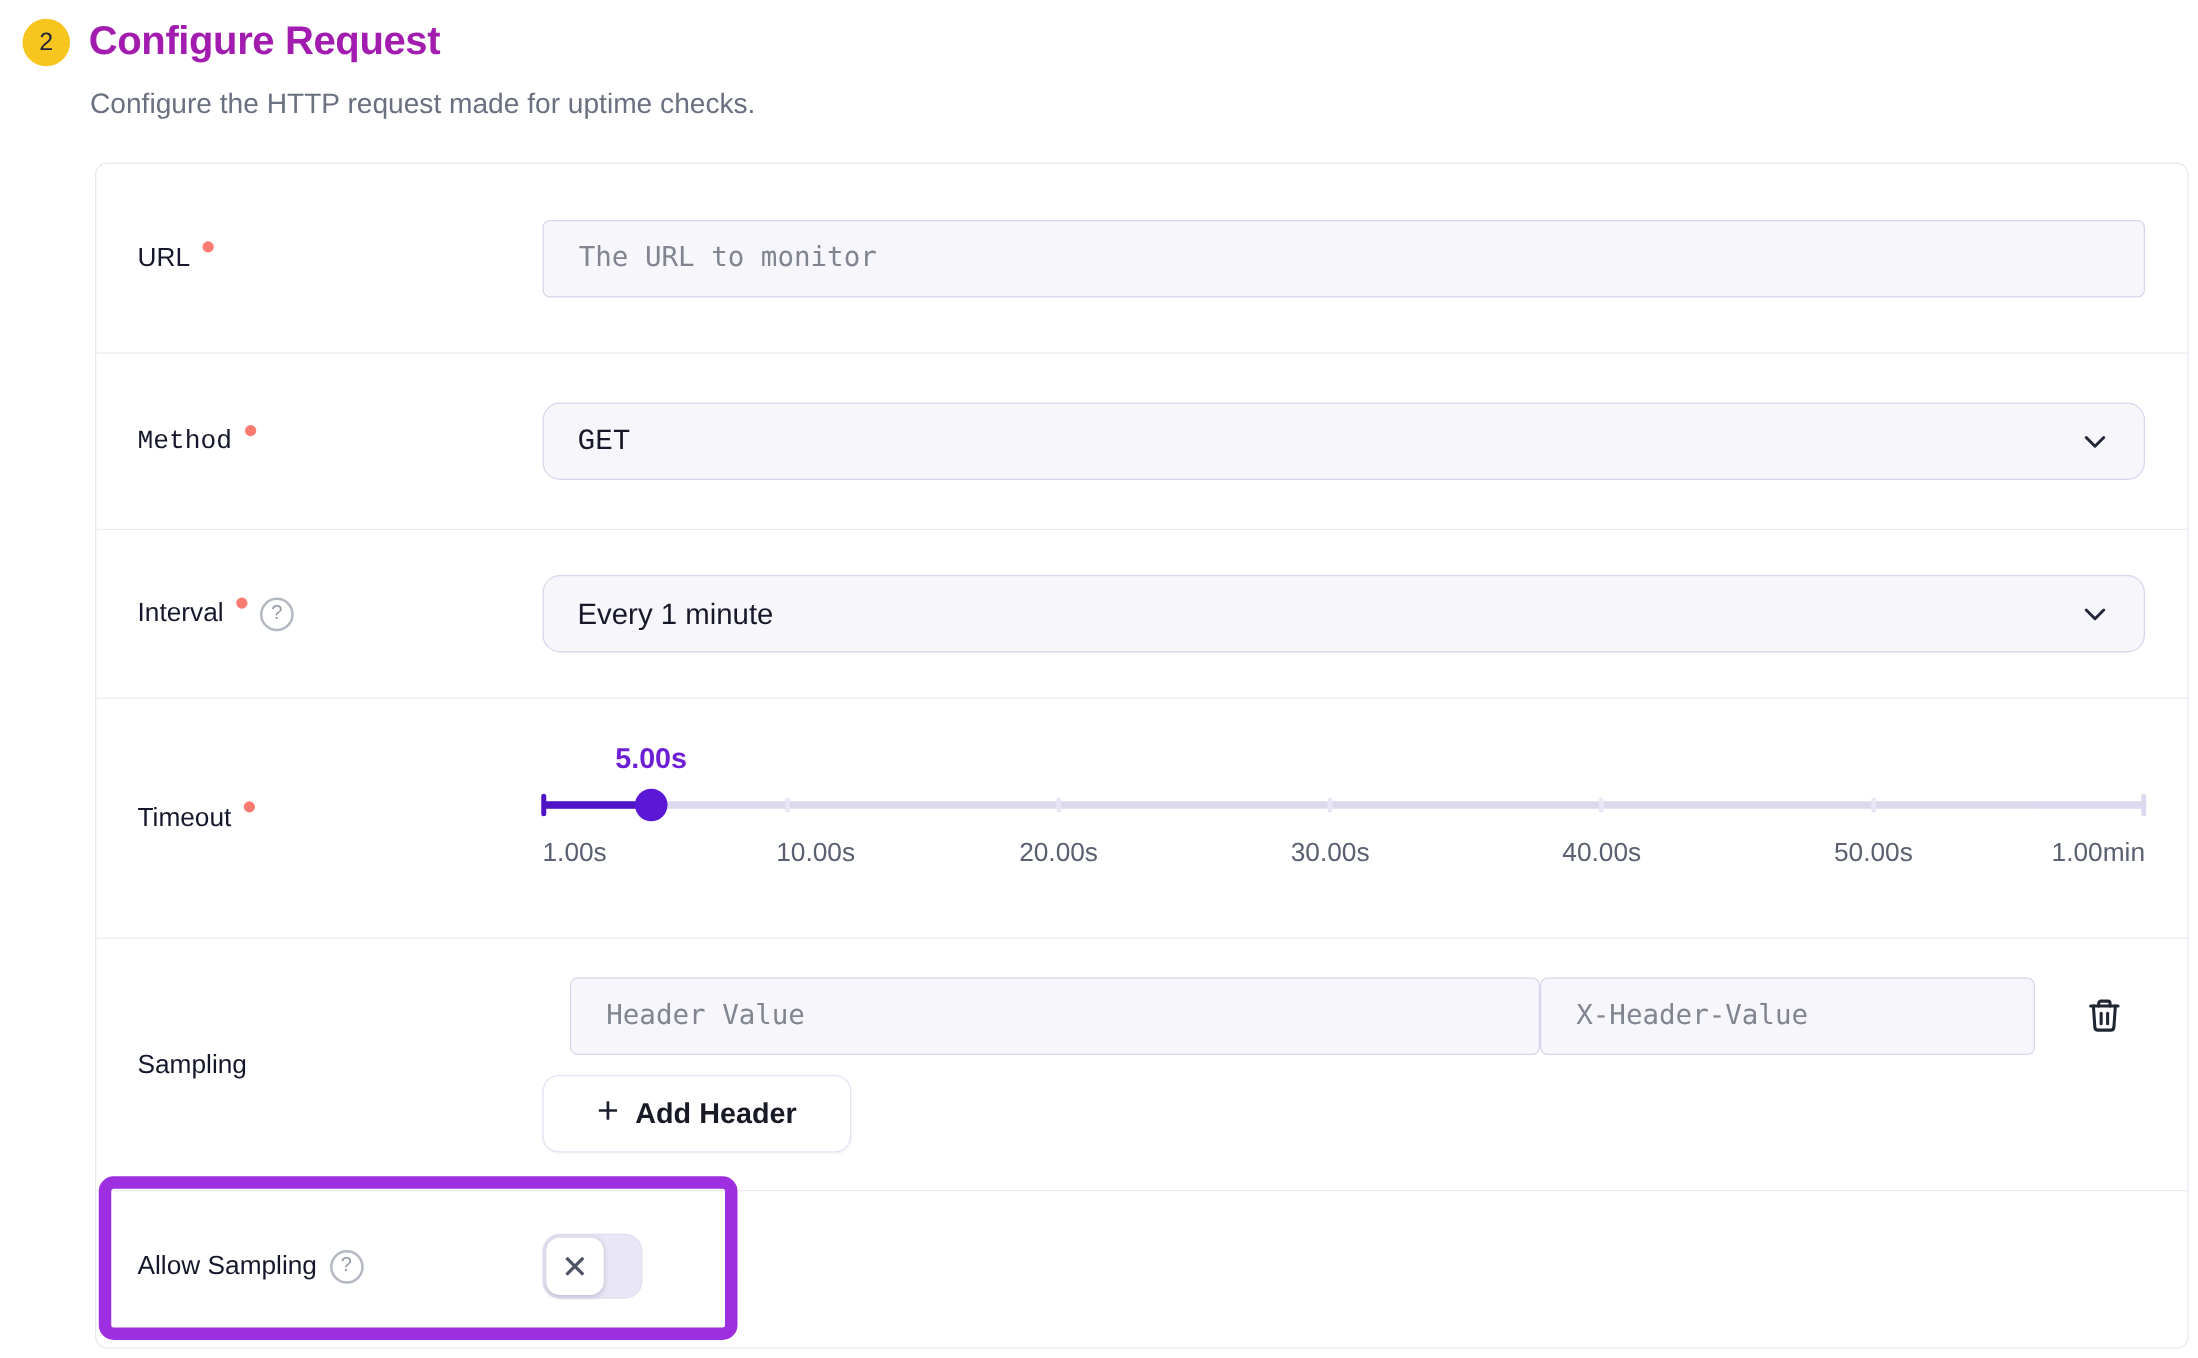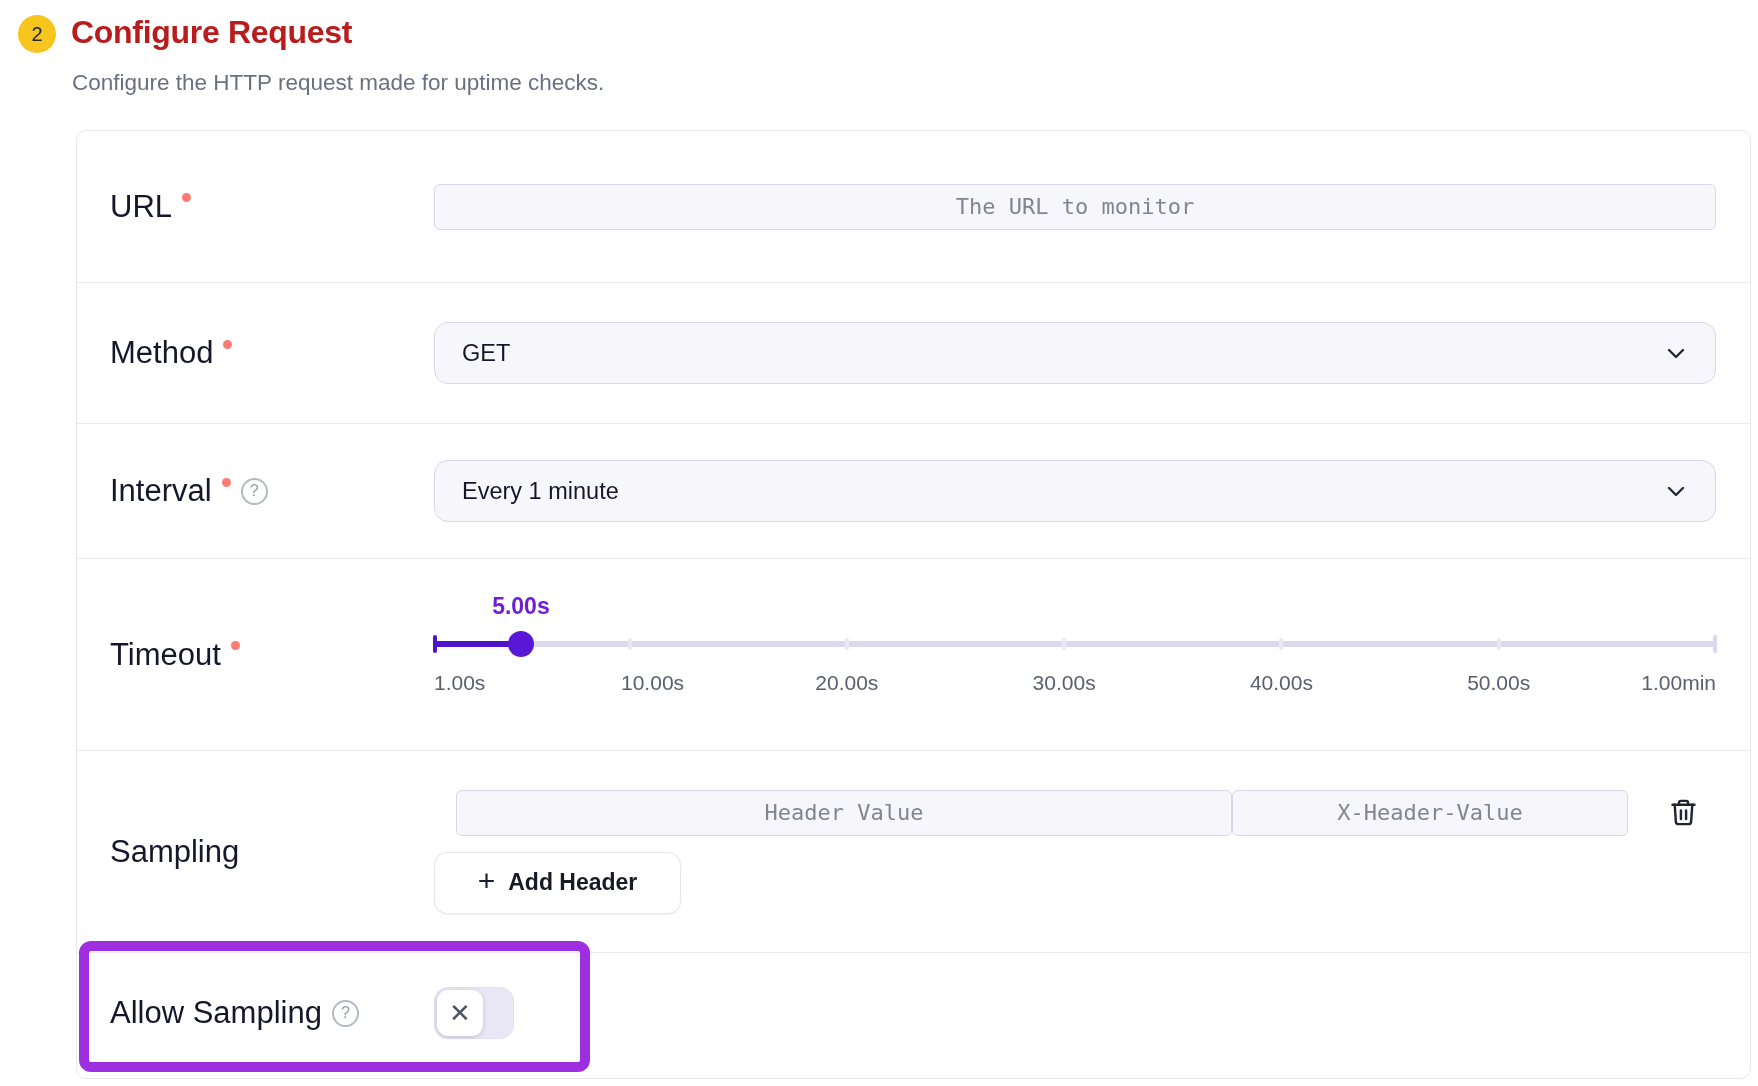--- a/index.html
+++ b/index.html
@@ -10,39 +10,39 @@
     --toggle-track:#e9e6f5;
   }
   *{margin:0;padding:0;box-sizing:border-box;}
   html,body{background:#fff;}
   .page{position:relative;width:1758px;height:1086px;background:#fff;overflow:hidden;
         font-family:"Liberation Sans",sans-serif;color:var(--text-dark);}
   
   .badge{position:absolute;left:18px;top:15px;width:38px;height:38px;border-radius:50%;
          background:var(--badge-yellow);display:flex;align-items:center;justify-content:center;
          font-size:20px;color:#222538;}
-  .title{position:absolute;left:71px;top:14px;font-size:32px;font-weight:700;letter-spacing:-.3px;color:#b91c1c;}
+  .title{position:absolute;left:71px;top:14px;font-size:32px;font-weight:700;letter-spacing:-.3px;color:#a21caf;}
   .subtitle{position:absolute;left:72px;top:70px;font-size:22.5px;color:var(--text-gray);}
   
   .panel{position:absolute;left:76px;top:130px;width:1675px;height:949px;
          border:1.5px solid var(--panel-border);border-radius:10px;background:#fff;}
   .row{display:flex;align-items:center;}
   .row + .row{border-top:1.5px solid var(--divider);}
-  .row-url{height:151px;} .row-method{height:141px;} .row-interval{height:135px;}
+  .row-url{height:151px;} .row-method{height:141px;font-family:Liberation Mono, monospace;} .row-interval{height:135px;}
   .row-timeout{height:192px;} .row-headers{height:202px;} .row-sampling{height:121px;}
   .label-col{width:357px;padding-left:33px;display:flex;align-items:center;flex-shrink:0;}
-  .label{font-size:31px;color:var(--text-dark);}
+  .label{font-size:21px;color:var(--text-dark);}
   .req-dot{width:9px;height:9px;border-radius:50%;background:var(--required-red);
            margin-left:10px;transform:translateY(-9px);}
   .help-icon{width:27px;height:27px;border:2px solid #b3b8c3;border-radius:50%;color:#959aa8;
              font-size:16px;display:flex;align-items:center;justify-content:center;margin-left:10px;flex-shrink:0;}
   .control-col{flex:1;margin-right:34px;position:relative;}
-  .text-input{width:100%;height:46px;background:var(--input-bg);border:1.5px solid var(--input-border);
+  .text-input{width:100%;height:62px;background:var(--input-bg);border:1.5px solid var(--input-border);
               border-radius:6px;padding:0 28px;font-size:22px;color:var(--text-dark);outline:none;
-              font-family:"DejaVu Sans Mono",monospace;text-align:center;}
+              font-family:"DejaVu Sans Mono",monospace;}
   .text-input::placeholder{color:var(--ph-gray);font-family:"DejaVu Sans Mono",monospace;}
   .select-box{width:100%;height:62px;background:var(--input-bg);border:1.5px solid var(--input-border);
               border-radius:14px;display:flex;align-items:center;justify-content:space-between;
               padding:16px 27px;font-size:23.5px;color:#16182a;cursor:pointer;}
   .chevron{width:24px;height:24px;color:#232838;flex-shrink:0;}
   
   .slider{position:relative;height:132px;width:100%;}
   .slider-value{position:absolute;top:4px;transform:translateX(-50%);font-size:23px;font-weight:700;
                 color:var(--value-purple);white-space:nowrap;}
   .slider-track{position:absolute;left:0;right:0;top:52px;height:6px;background:var(--track);border-radius:3px;}

